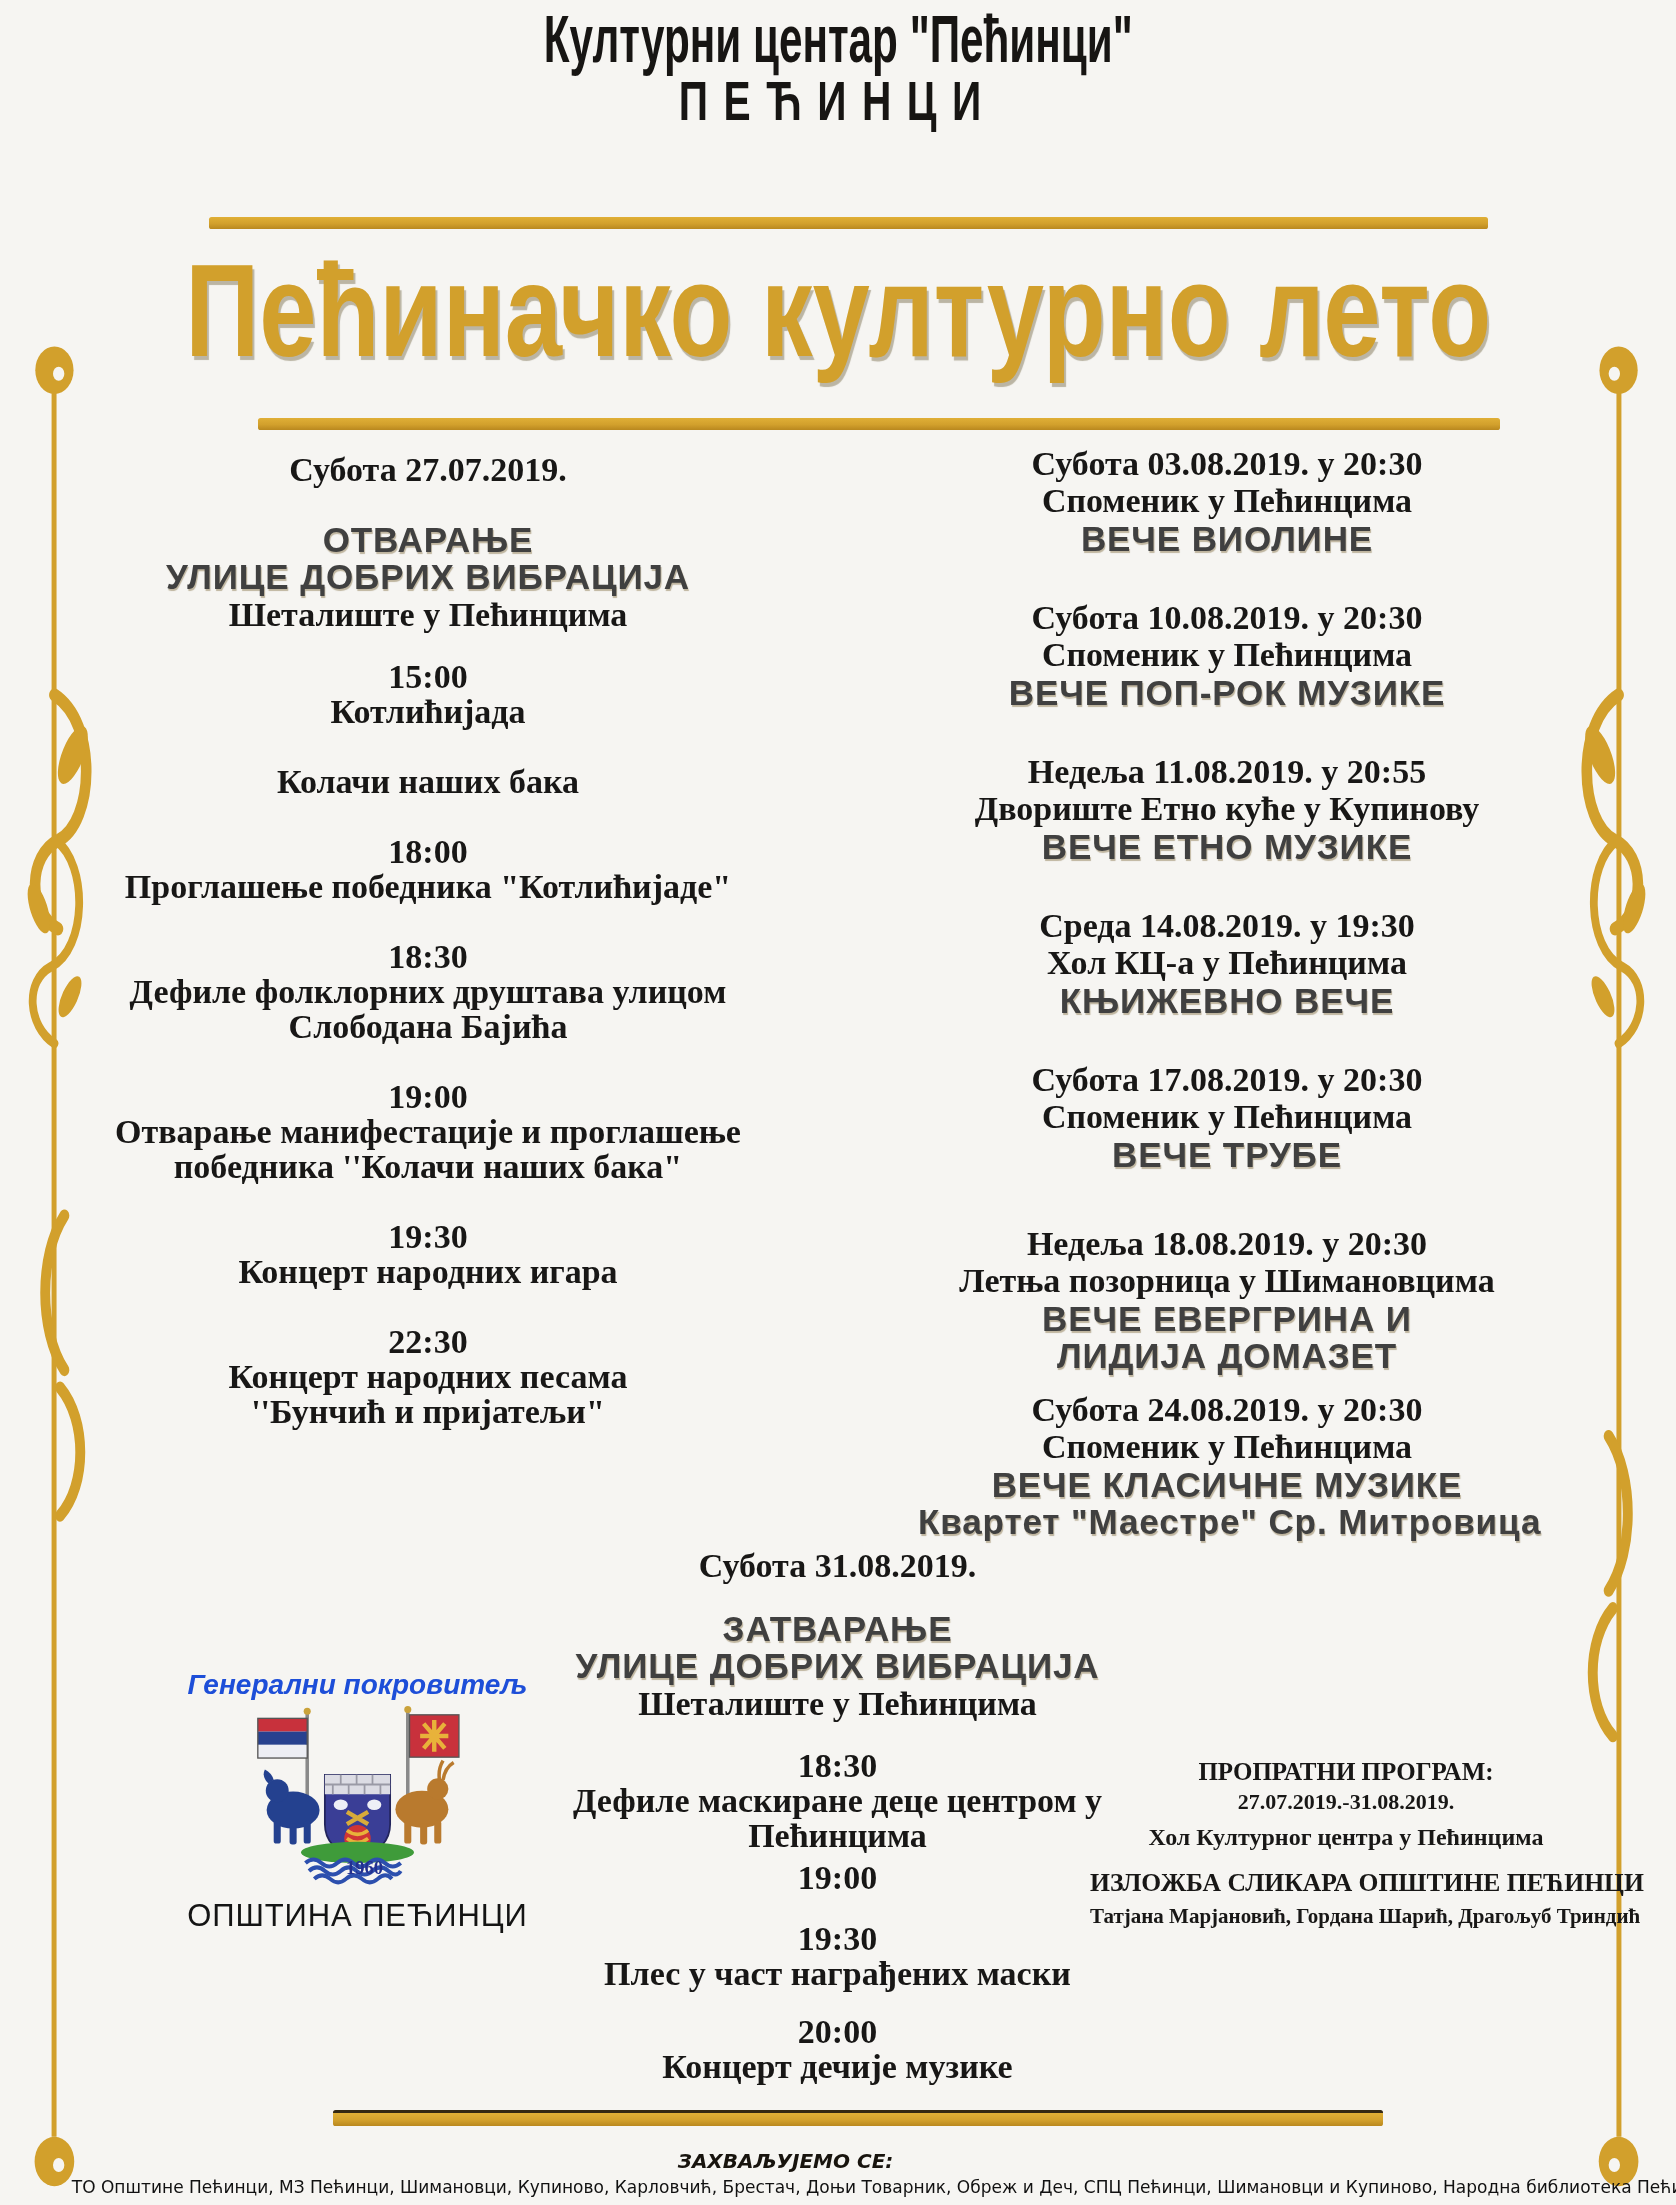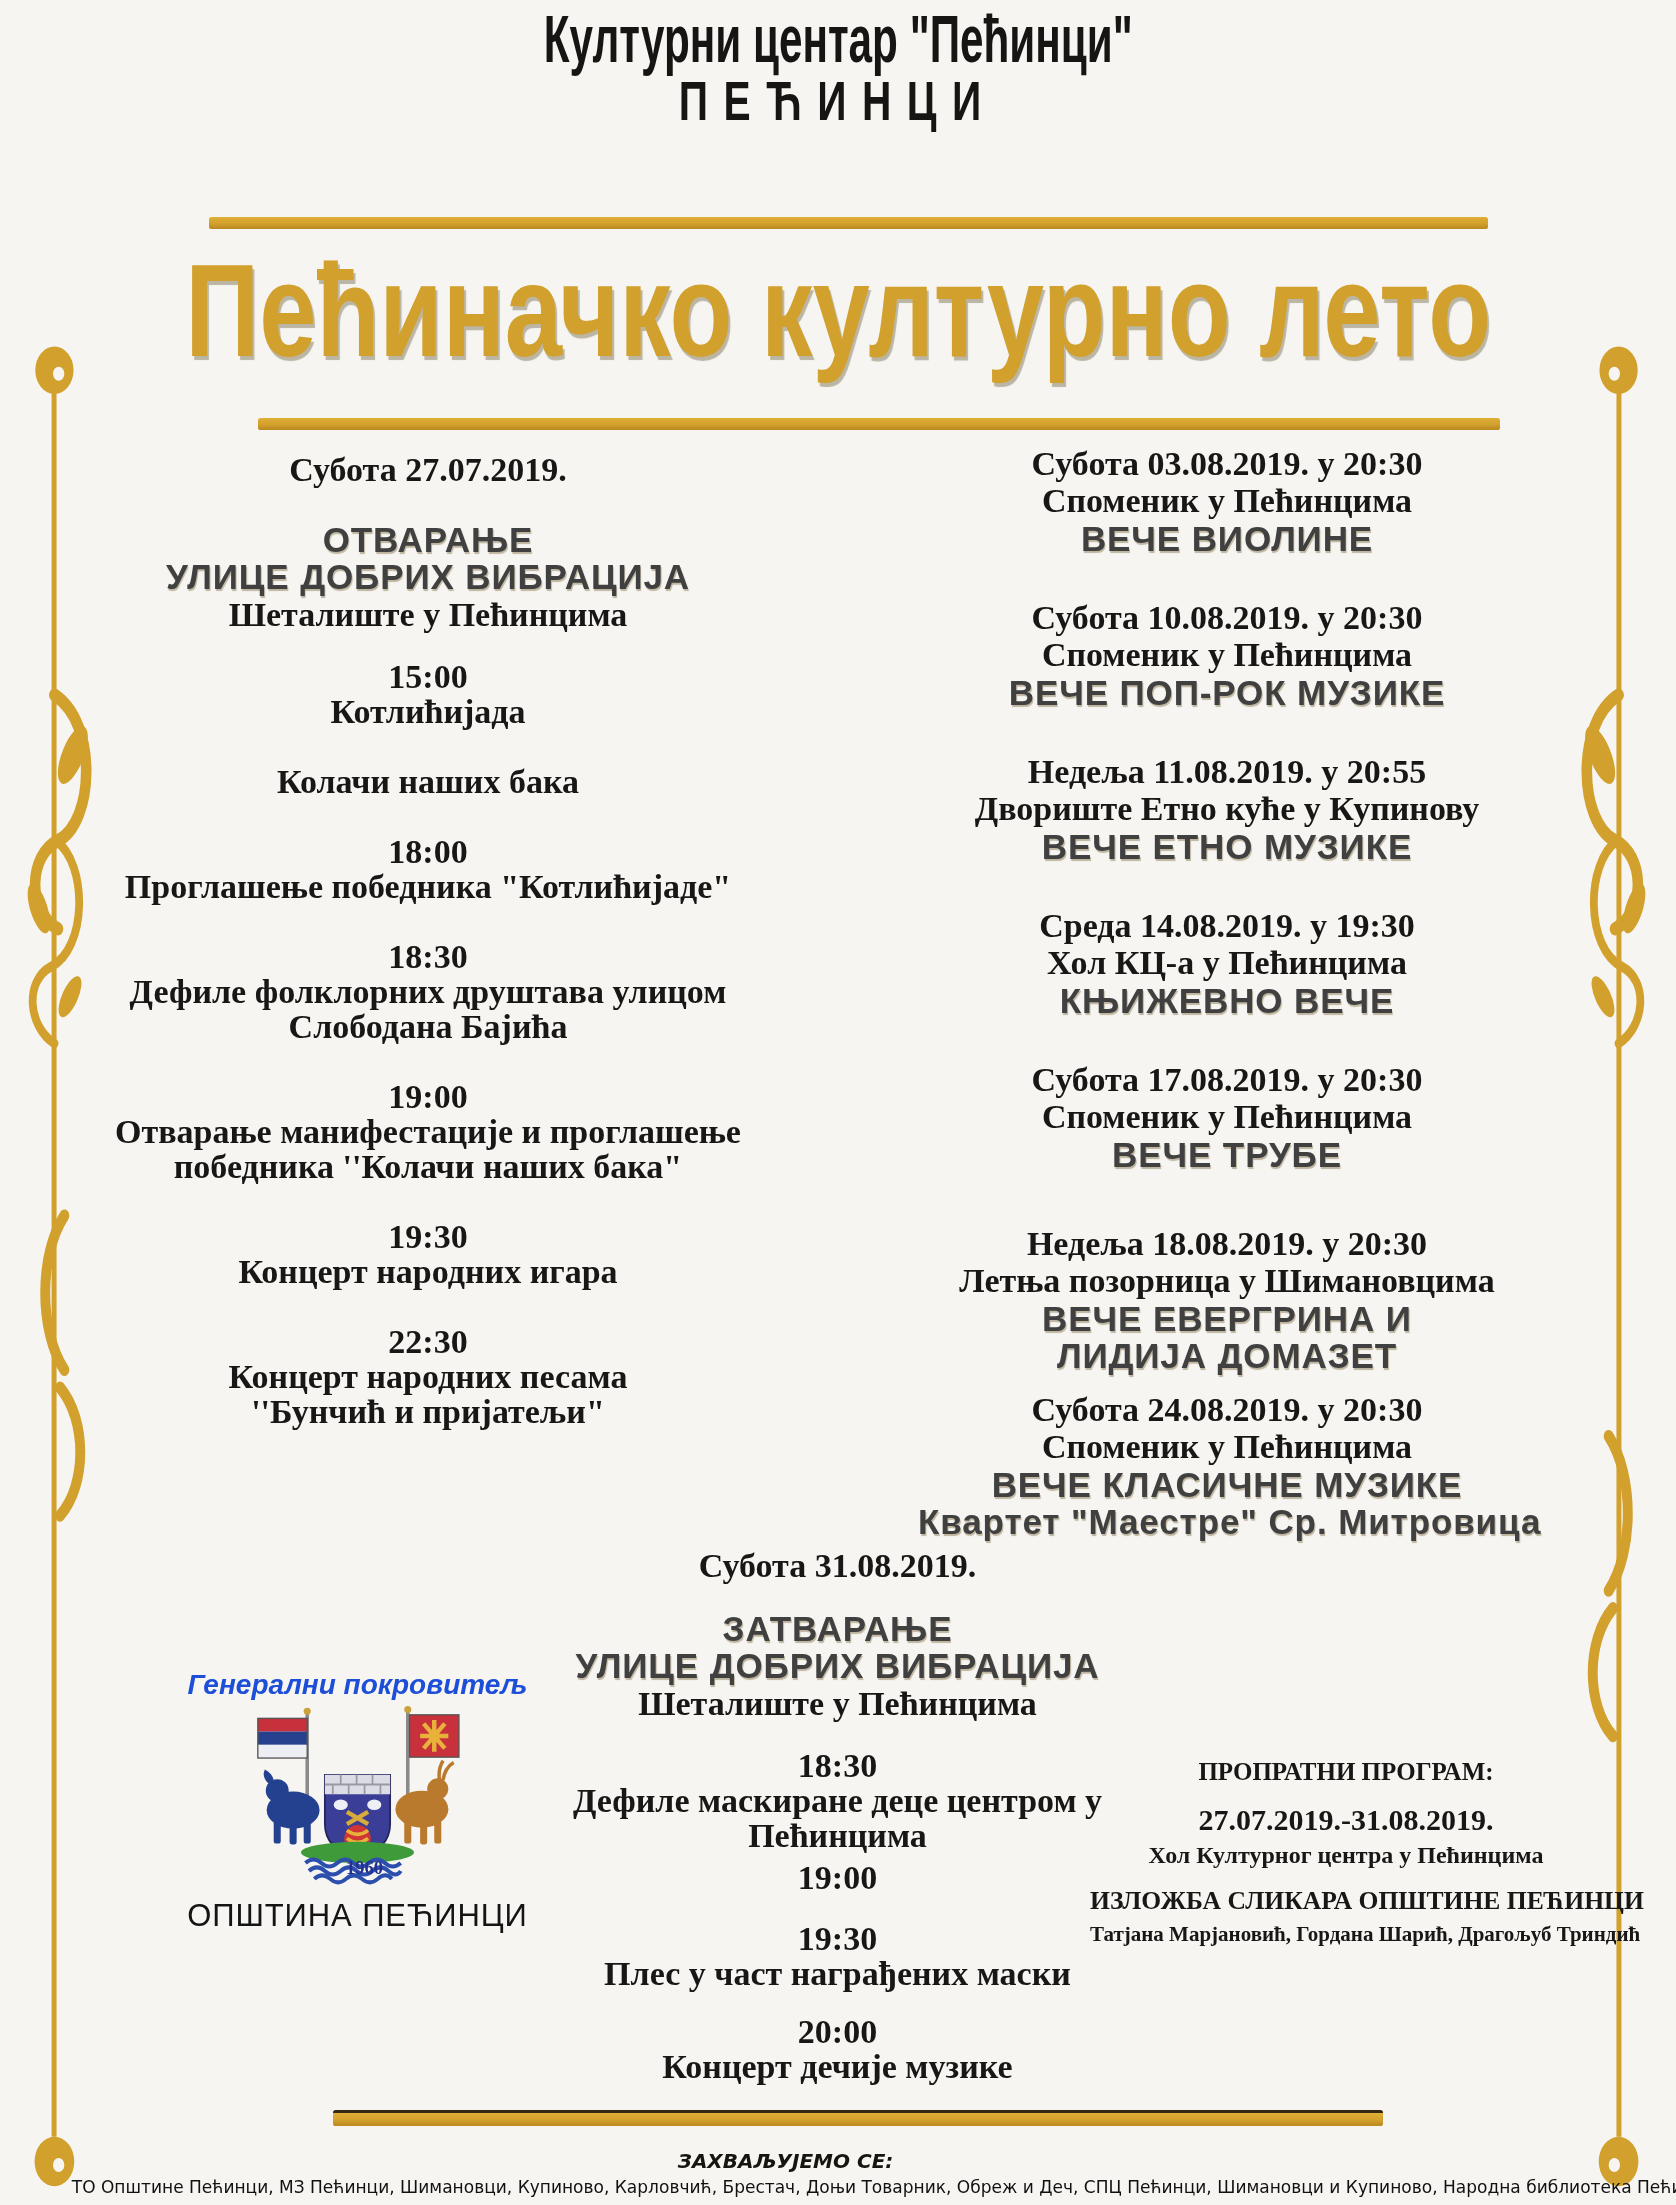--- a/index.html
+++ b/index.html
@@ -37,21 +37,21 @@
   
   .sponsor{position:absolute;left:150px;top:1669px;width:415px;text-align:center;}
   .sponsor-label{font-family:"Liberation Sans",sans-serif;font-style:italic;font-weight:600;
                  font-size:28px;line-height:32px;color:#1d4ed8;white-space:nowrap;}
   .sponsor-name{font-family:"Liberation Sans",sans-serif;font-weight:500;
                 font-size:31px;line-height:34px;color:#141414;letter-spacing:0.9px;margin-top:5.3px;white-space:nowrap;}
   .emblem{margin:5.3px auto 0 auto;display:block;}
   
   .side{position:absolute;left:1090px;top:1757px;width:512px;text-align:center;color:#181716;}
   .side-title{font-weight:700;font-size:25px;line-height:30px;white-space:nowrap;}
-  .side-dates{font-weight:700;font-size:30px;line-height:26.5px;margin-top:20px;white-space:nowrap;}
+  .side-dates{font-weight:700;font-size:22px;line-height:26.5px;margin-top:2px;white-space:nowrap;}
   .side-venue{font-weight:700;font-size:24px;line-height:28px;margin-top:7px;white-space:nowrap;}
   .side-exhib{font-weight:700;font-size:25.6px;line-height:30px;margin-top:17.6px;white-space:nowrap;}
   .side-artists{font-weight:700;font-size:21px;line-height:26.5px;margin-top:5.3px;white-space:nowrap;}
   
   .thanks-label{position:absolute;left:459px;top:2146px;width:653px;text-align:center;
                 font-family:"DejaVu Sans",sans-serif;font-weight:700;font-style:italic;
                 font-size:20px;line-height:30px;color:#18140e;}
   .thanks-line{position:absolute;left:0;top:2174px;width:100%;text-align:center;
                font-family:"DejaVu Sans",sans-serif;font-size:18.5px;line-height:25px;color:#111;}
   .thanks-line .sq{display:inline-block;transform:scale(0.92,1);transform-origin:center top;white-space:nowrap;}

